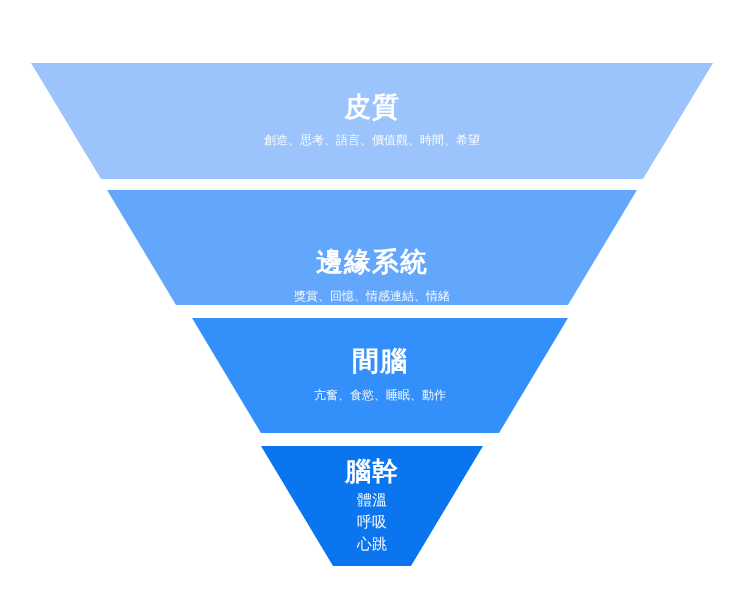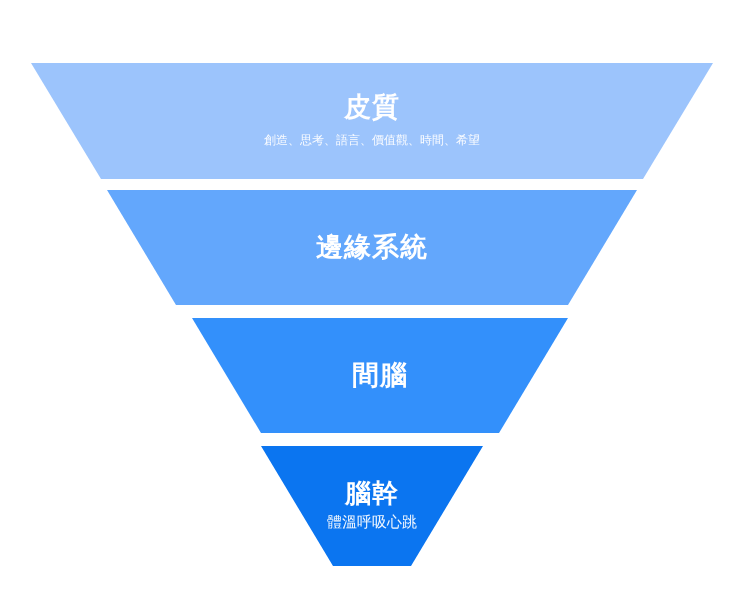--- a/index.html
+++ b/index.html
@@ -55,46 +55,48 @@
   }
   .seg-subtitle {
     font-size: 12px;
     font-weight: 400;
     color: rgba(255, 255, 255, 0.95);
     white-space: nowrap;
   }
   .seg4 .seg-title { font-size: 26px; }
   .seg-lines {
     display: flex;
-    flex-direction: row;
+    flex-direction: column;
     align-items: center;
   }
   .seg-line {
     font-size: 15px;
     line-height: 22px;
     color: rgba(255, 255, 255, 0.95);
     white-space: nowrap;
   }
 </style>
 </head>
 <body>
 
 <div class="stage" style="background-color: rgb(255, 255, 255);">
 
   <div class="segment seg1" style="background-color: rgb(156, 196, 252);">
     <div class="seg-title">皮質</div>
     <div class="seg-subtitle">創造、思考、語言、價值觀、時間、希望</div>
   </div>
 
-  <div class="segment seg2" style="background-color: rgb(99, 167, 252);">
+  <div class="segment seg2" style="background-color: rgb(99, 167, 252); justify-content: flex-end;">
     <div class="seg-title">邊緣系統</div>
+    <div class="seg-subtitle">獎賞、回憶、情感連結、情緒</div>
   </div>
 
   <div class="segment seg3" style="background-color: rgb(51, 144, 251);">
     <div class="seg-title">間腦</div>
+    <div class="seg-subtitle">亢奮、食慾、睡眠、動作</div>
   </div>
 
   <div class="segment seg4" style="background-color: rgb(11, 117, 240);">
     <div class="seg-title">腦幹</div>
     <div class="seg-lines">
       <div class="seg-line">體溫</div>
       <div class="seg-line">呼吸</div>
       <div class="seg-line">心跳</div>
     </div>
   </div>

